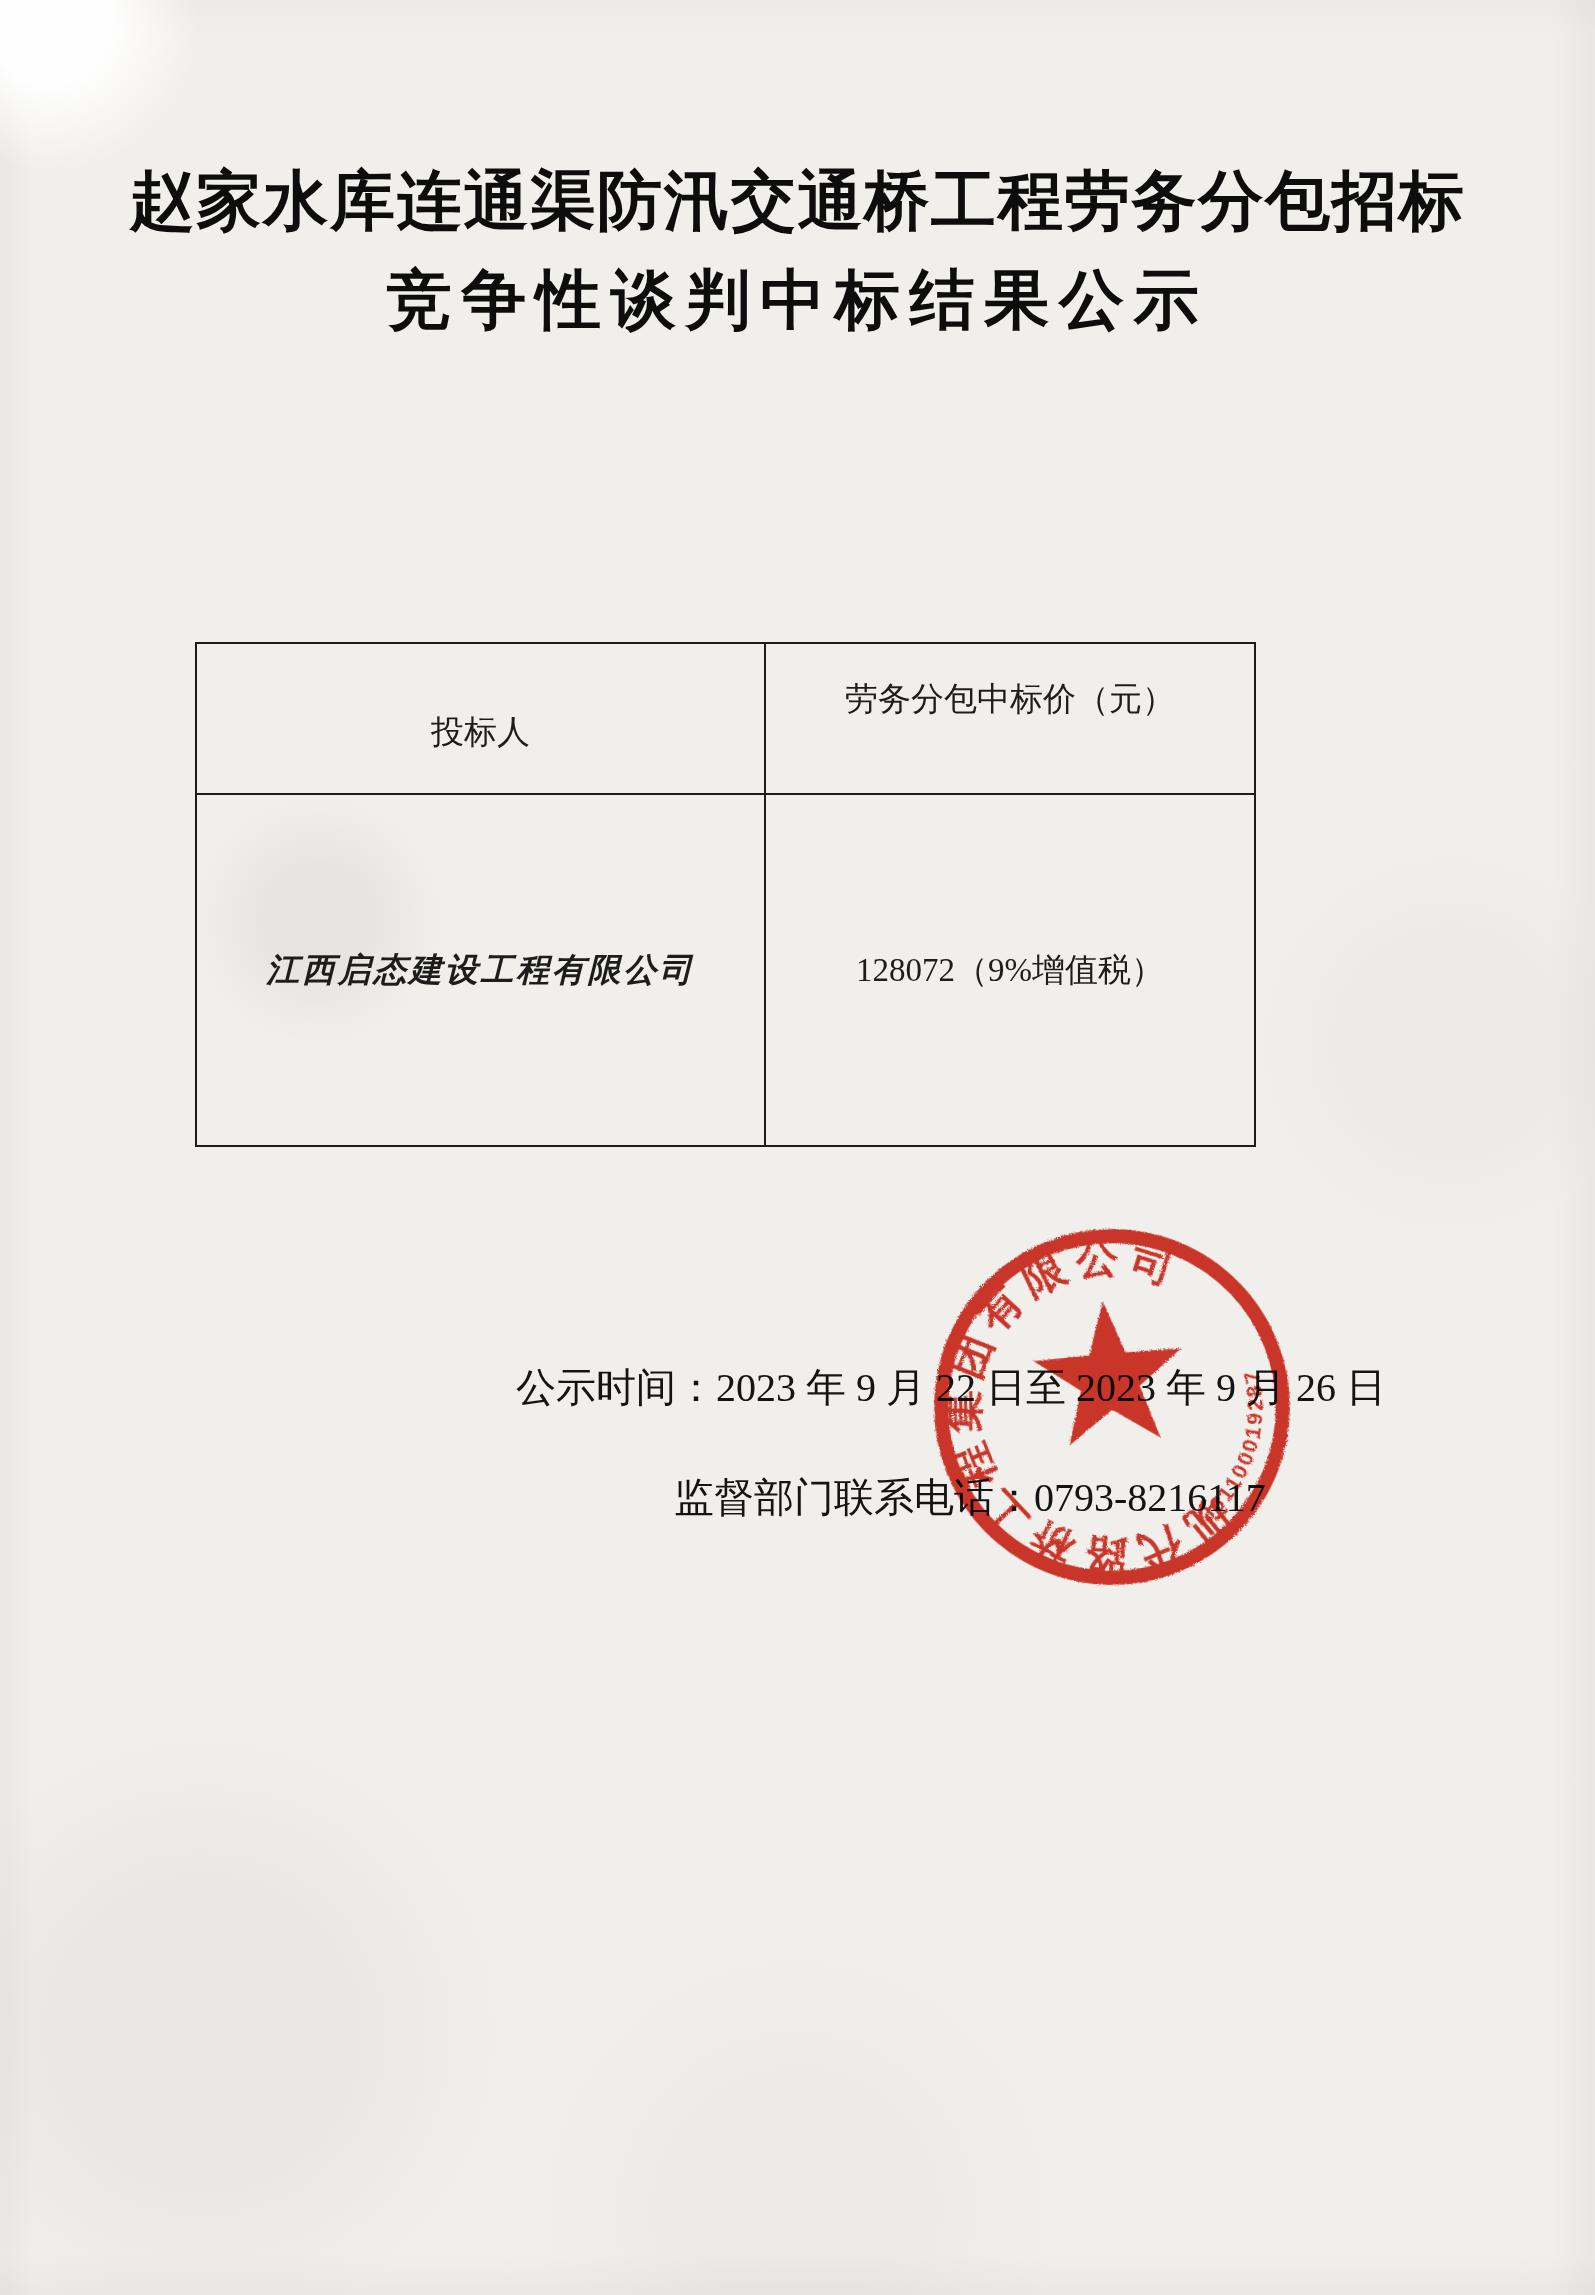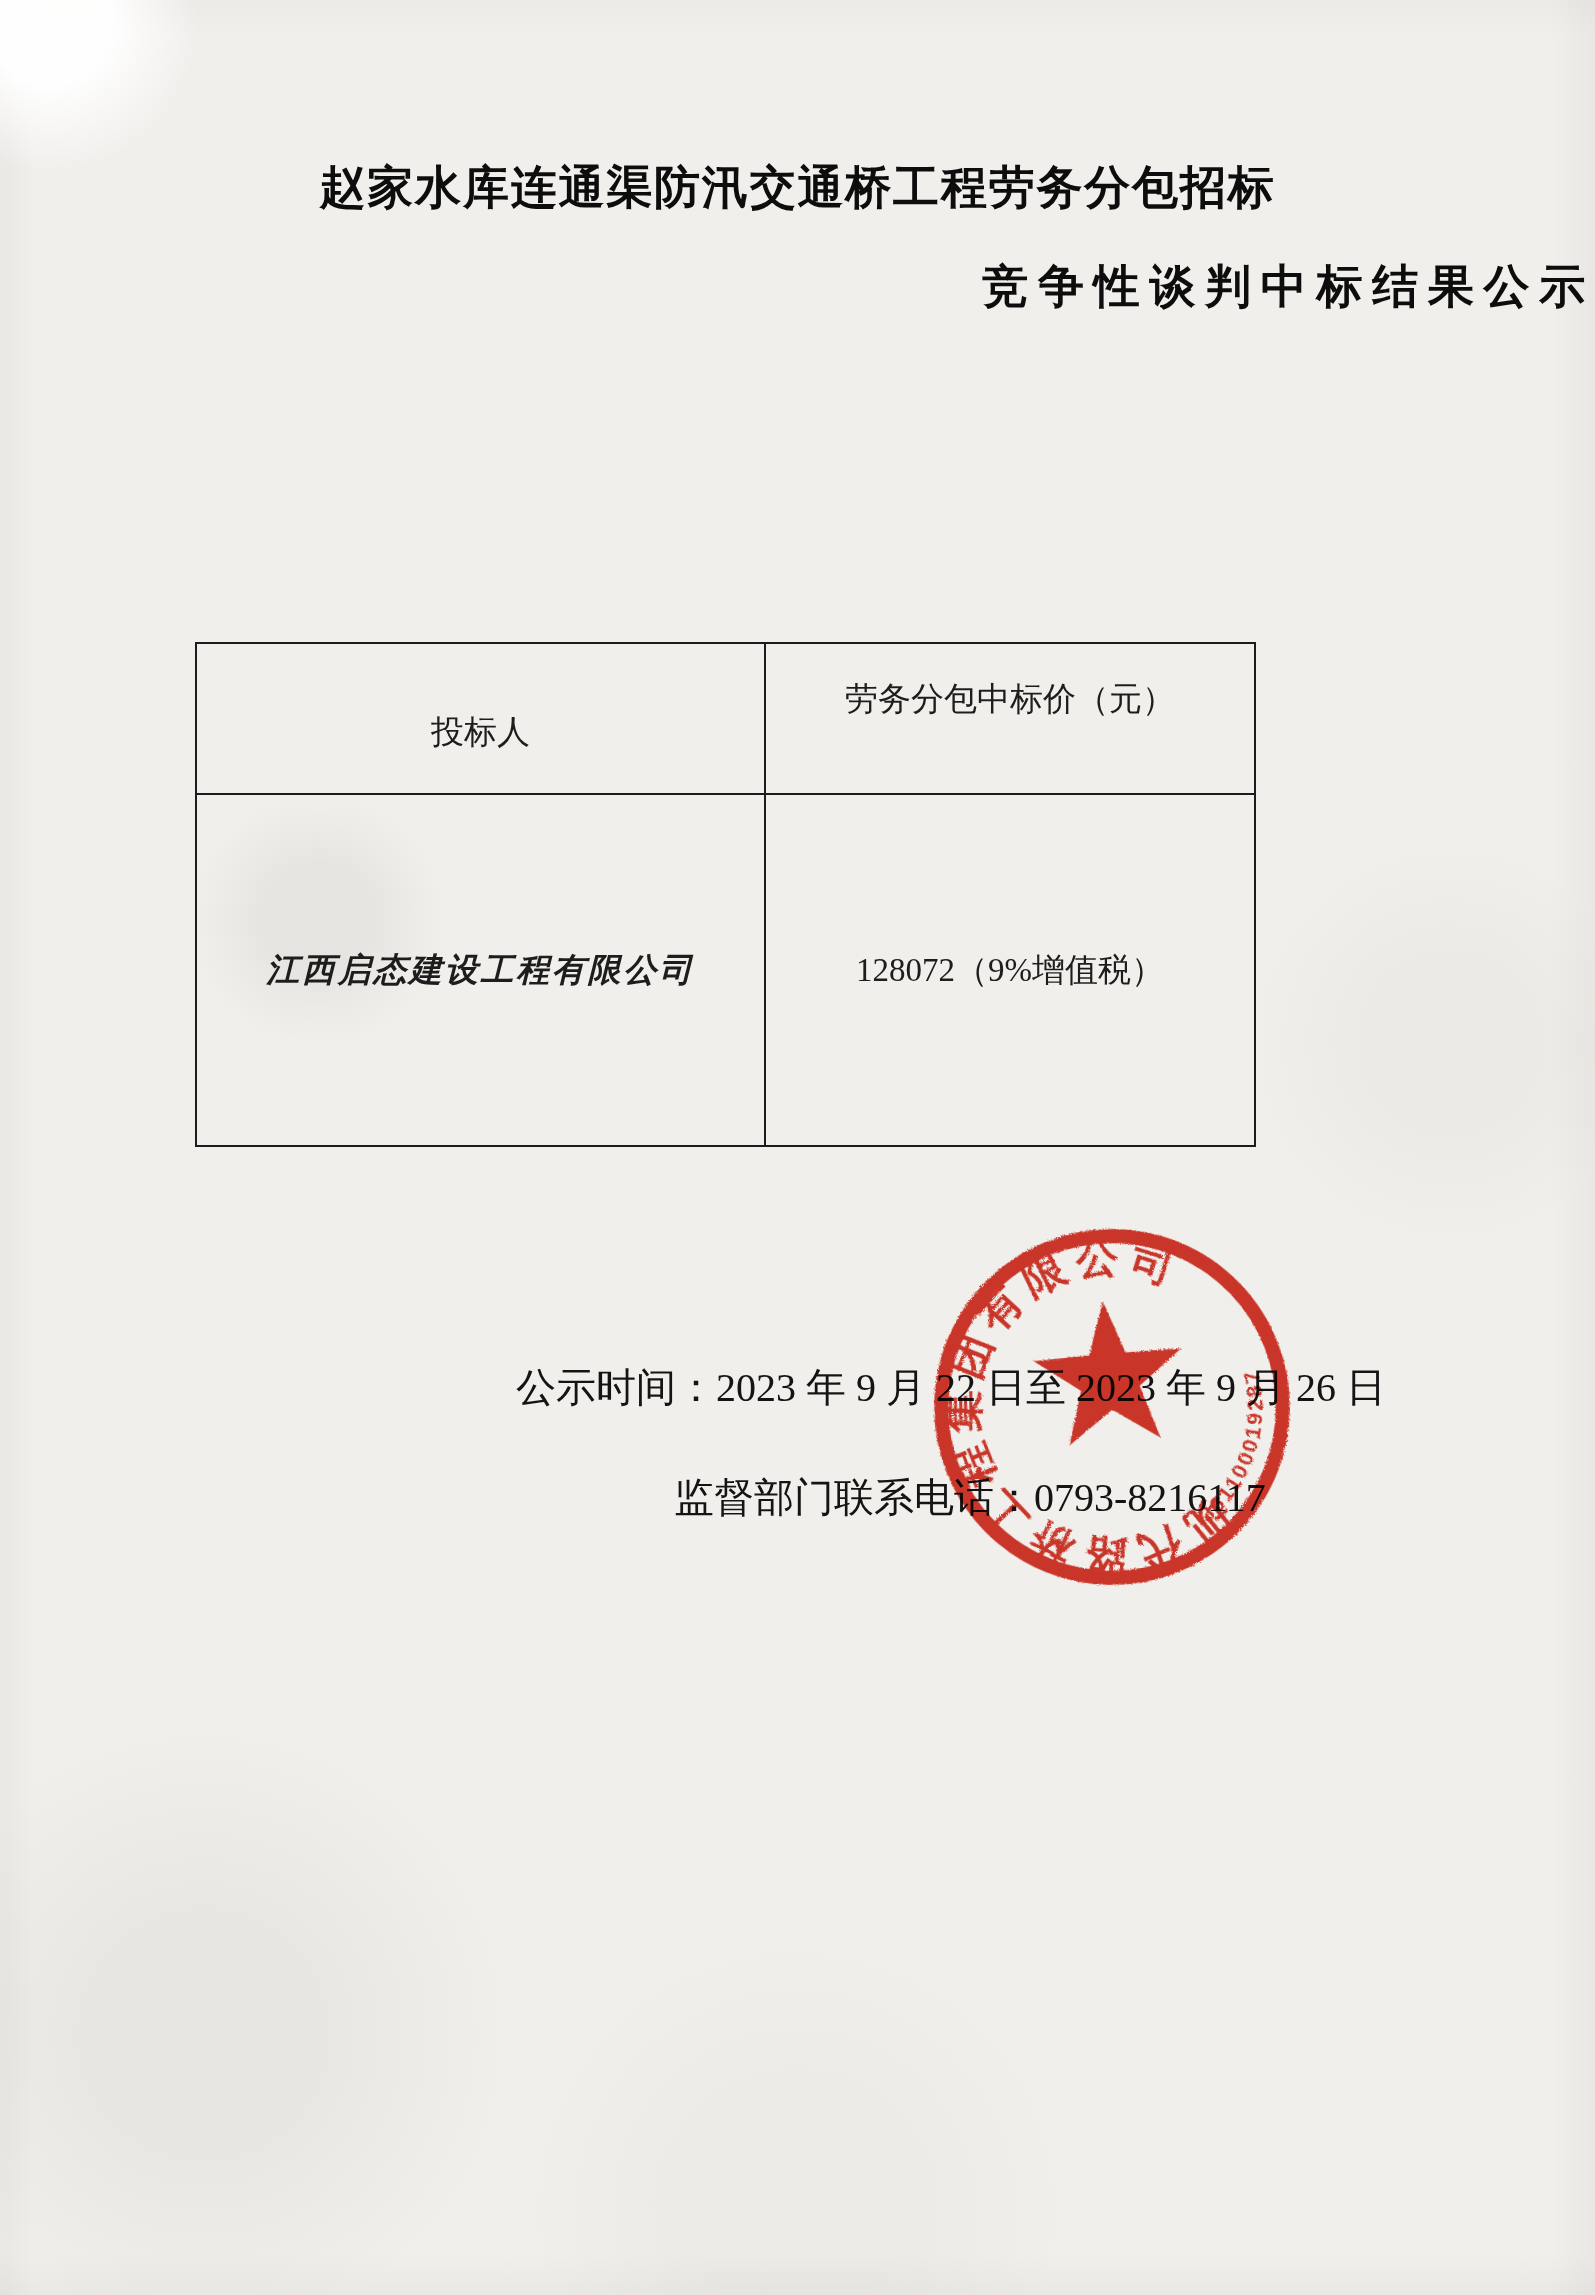--- a/index.html
+++ b/index.html
@@ -20,25 +20,25 @@
       linear-gradient(0deg, rgba(120,115,110,.05) 0 4.4px, rgba(120,115,110,0) 41px);
     overflow:hidden;
     font-family:"Liberation Serif","DejaVu Serif",serif;
     color:#161616;
   }
   .title{
     position:absolute;left:0;width:100%;
     text-align:center;
     font-family:"Liberation Sans","DejaVu Sans",sans-serif;
     font-weight:700;
-    font-size:46px;
+    font-size:65px;
     color:#0d0d0d;
   }
   .title.l1{top:157px;letter-spacing:1.8px;}
-  .title.l2{top:256px;letter-spacing:9.7px;text-align:right;}
+  .title.l2{top:256px;letter-spacing:9.7px;}
   .para{
     position:absolute;left:196px;top:334px;width:1204px;
     font-size:37px;line-height:85px;
     color:#1b1b1b;
   }
   .para .ln{white-space:nowrap;}
   .para .ln.indent{text-indent:74px;}
   .bid-table{
     position:absolute;left:195px;top:642px;
     width:1061px;height:504px;

